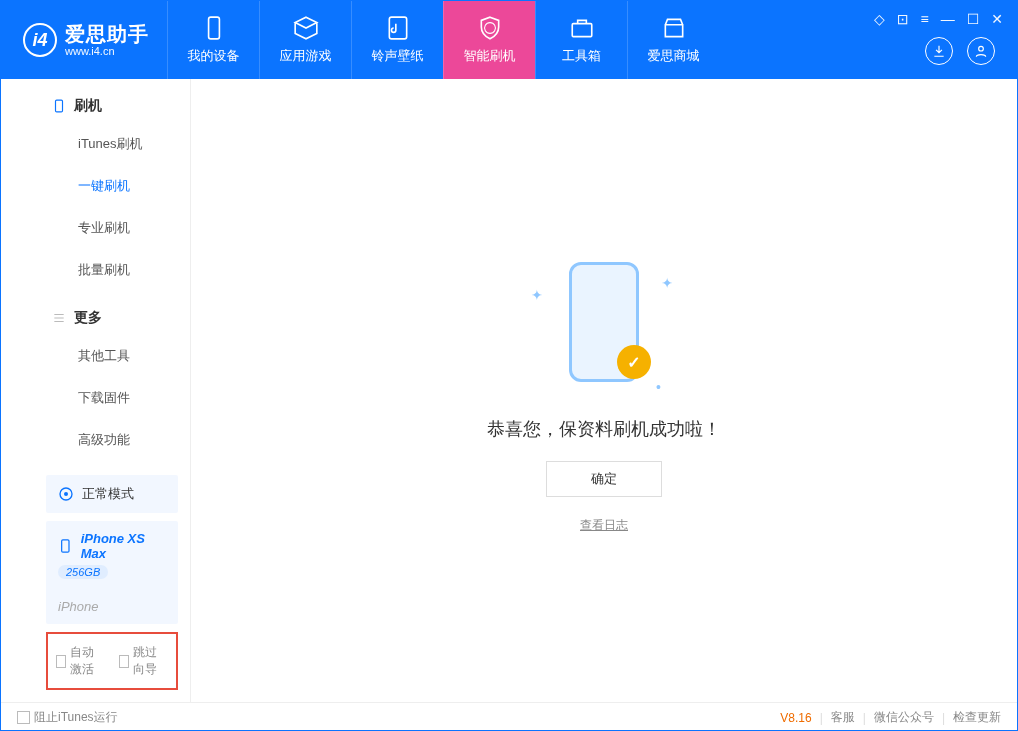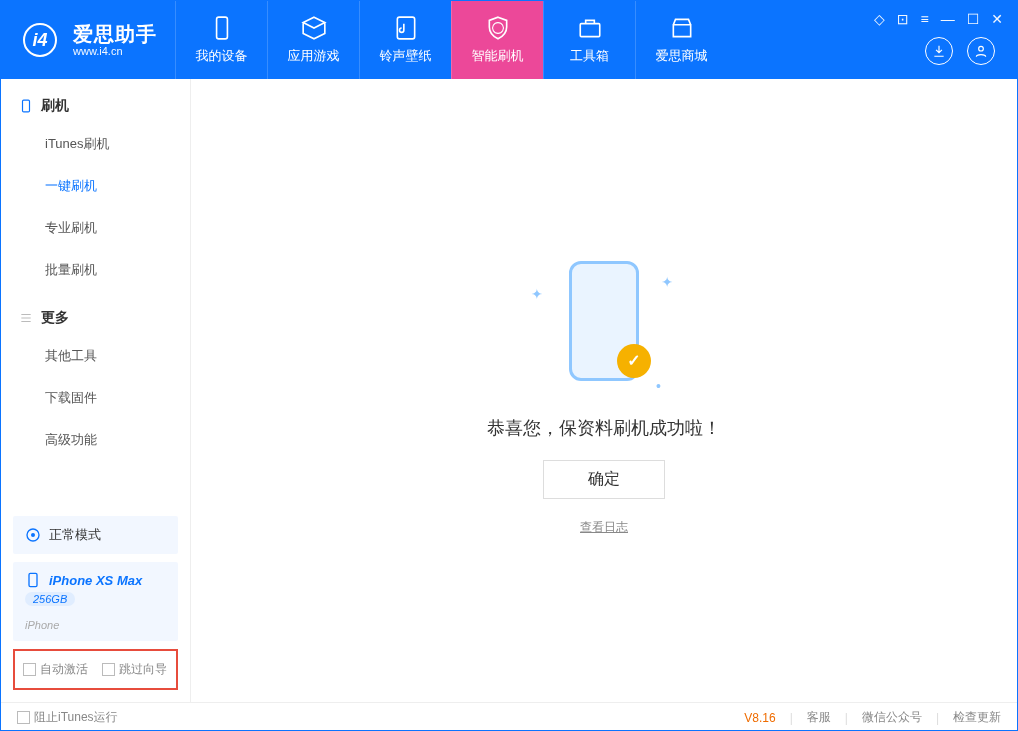--- a/index.html
+++ b/index.html
@@ -1,69 +1,69 @@
 <!DOCTYPE html>
 <html><head>
 <meta charset="utf-8">
 <style>
 * { margin: 0; padding: 0; box-sizing: border-box; font-family: "Microsoft YaHei", Arial, sans-serif; }
 body { background: #fff; width: 1018px; height: 731px; overflow: hidden; border: 1px solid #0b74ff; }
 
 
 .header { background: #0b74ff; height: 78px; display: flex; align-items: stretch; color: #fff; position: relative; }
-.logo-area { display: flex; align-items: center; padding: 0 18px 0 22px; gap: 16px; }
+.logo-area { display: flex; align-items: center; padding: 0 18px 0 22px; gap: 8px; }
 .logo-badge { width: 34px; height: 34px; border: 2px solid #fff; border-radius: 50%; display: flex; align-items: center; justify-content: center; font-weight: bold; font-size: 18px; font-style: italic; }
 .logo-text { display: flex; flex-direction: column; line-height: 1.1; }
 .logo-text .cn { font-size: 20px; font-weight: 600; letter-spacing: 1px; }
 .logo-text .url { font-size: 11px; opacity: .95; }
 
 .nav { display: flex; }
 .nav-item { width: 92px; display: flex; flex-direction: column; align-items: center; justify-content: center; gap: 6px; font-size: 13px; cursor: pointer; border-left: 1px solid rgba(255,255,255,.18); }
 .nav-item.active { background: #ec4899; }
 .nav-item svg { width: 26px; height: 26px; }
 
 .titlebar-icons { position: absolute; top: 10px; right: 14px; display: flex; gap: 12px; align-items: center; }
 .titlebar-icons span { cursor: pointer; font-size: 14px; opacity: .95; }
 
 .header-right-icons { position: absolute; right: 22px; bottom: 14px; display: flex; gap: 14px; }
 .circle-btn { width: 28px; height: 28px; border: 1.5px solid #fff; border-radius: 50%; display: flex; align-items: center; justify-content: center; cursor: pointer; }
 
 
 .content { display: flex; height: calc(731px - 78px - 30px); }
-.sidebar { width: 190px; border-right: 1px solid #eee; display: flex; flex-direction: column; }
+.sidebar { width: 190px; border-right: 1px solid #eee; display: flex; flex-direction: column; padding-left: 33px; }
 .side-section-title { display: flex; align-items: center; gap: 8px; padding: 18px 18px 8px; color: #333; font-size: 14px; font-weight: 600; }
 .side-item { padding: 12px 18px 12px 44px; font-size: 13px; color: #555; cursor: pointer; }
 .side-item.active { color: #0b74ff; }
 
 .device-area { margin-top: auto; }
 .device-card { background: #f2f7ff; margin: 8px 12px; padding: 10px 12px; border-radius: 2px; display: flex; align-items: center; gap: 8px; font-size: 13px; color: #333; }
 .device-card.d2 { display: block; font-style: italic; }
 .device-card .name { font-weight: 600; color: #0b74ff; font-size: 13px; }
 .storage-badge { display: inline-block; background: #e0edff; color: #0b74ff; font-size: 11px; padding: 1px 8px; border-radius: 10px; margin-top: 4px; }
-.device-sub { color: #aaa; font-size: 11px; margin-top: 13px; }
+.device-sub { color: #aaa; font-size: 13px; margin-top: 20px; }
 
 .checkbox-area { border: 2px solid #e74c3c; margin: 0 12px 12px; padding: 10px 8px; display: flex; gap: 14px; align-items: center; }
 .chk { display: flex; align-items: center; gap: 4px; font-size: 12px; color: #888; cursor: pointer; }
 .chk-box { width: 13px; height: 13px; border: 1px solid #bbb; }
 
 
 .main { flex: 1; display: flex; flex-direction: column; align-items: center; justify-content: center; gap: 20px; }
 .phone-illus { position: relative; width: 150px; height: 150px; display: flex; align-items: center; justify-content: center; }
 .phone-body { width: 70px; height: 120px; border: 3px solid #8fc7ff; border-radius: 12px; background: #eaf4ff; position: relative; }
 .check-badge { position: absolute; right: 28px; bottom: 18px; width: 34px; height: 34px; background: #f6b100; border-radius: 50%; display: flex; align-items: center; justify-content: center; color: #fff; font-weight: bold; }
 .spark { position: absolute; color: #8fc7ff; font-size: 14px; }
 .spark.s1 { left: 2px; top: 40px; } .spark.s2 { right: 6px; top: 28px; } .spark.s3 { right: 18px; bottom: 2px; }
 
 .success-msg { font-size: 18px; color: #333; font-weight: 500; }
-.ok-btn { border: 1px solid #ddd; background: #fff; padding: 8px 44px; font-size: 16px; color: #333; cursor: pointer; }
+.ok-btn { border: 1px solid #ddd; background: #fff; padding: 8px 44px; font-size: 13px; color: #333; cursor: pointer; }
 .log-link { color: #888; font-size: 12px; text-decoration: underline; cursor: pointer; }
 
 
 .footer { height: 30px; border-top: 1px solid #eee; display: flex; align-items: center; padding: 0 16px; font-size: 12px; color: #888; }
-.footer .right { margin-left: auto; display: flex; gap: 14px; align-items: center; }
+.footer .right { margin-left: auto; display: flex; gap: 8px; align-items: center; }
 .footer .right span { cursor: pointer; }
 .footer .ver { color: #ef6c00; }
 .footer .divider { color: #ddd; }
 </style>
 </head>
 <body>
 
 <div class="header">
   <div class="logo-area">
     <div class="logo-badge">i4</div>

